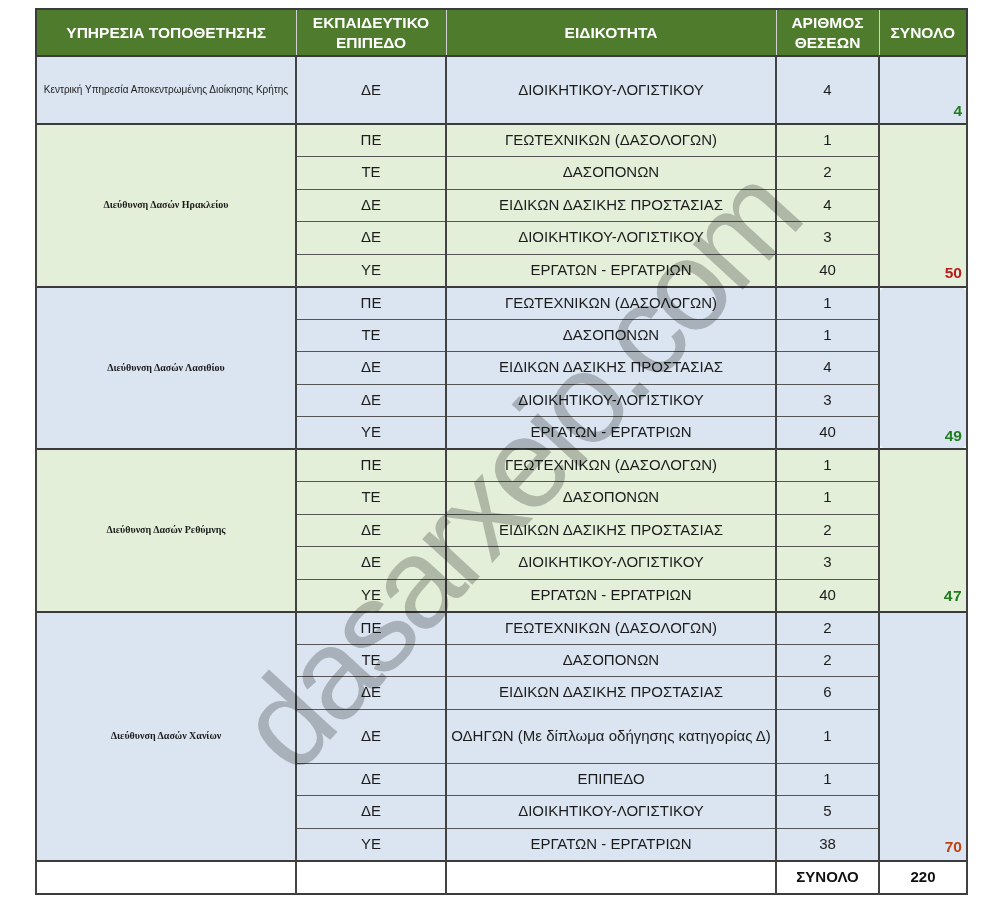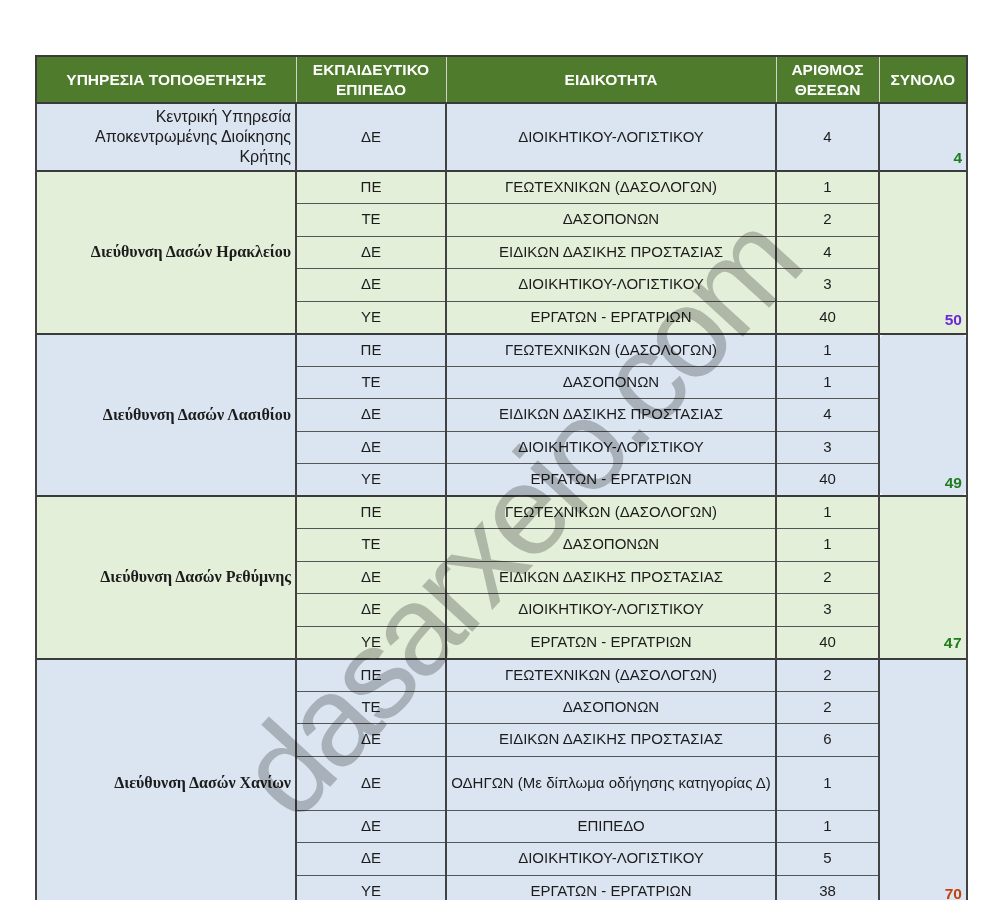--- a/index.html
+++ b/index.html
@@ -1,20 +1,20 @@
 <!DOCTYPE html>
 <html><head>
 <meta charset="utf-8">
 <style>
   html,body{margin:0;padding:0;}
   body{
     width:1000px;height:900px;position:relative;background:#ffffff;
     font-family:"Liberation Sans","DejaVu Sans",sans-serif;overflow:hidden;
   }
-  .page{position:absolute;inset:0;margin-top:47px;}
+  .page{position:absolute;inset:0;}
   table.main{
     position:absolute;left:35px;top:8px;width:931px;
     border-collapse:collapse;table-layout:fixed;
     border:2px solid #3b3b3b;
   }
   td,th{
     border-left:2px solid #424242;border-right:2px solid #424242;
     border-top:1px solid #555555;border-bottom:1px solid #555555;
     padding:1px 4px;overflow:hidden;
     font-size:15px;color:#1c1c1c;text-align:center;vertical-align:middle;
@@ -27,21 +27,21 @@
     border-left:1px solid rgba(0,0,0,0.18);border-right:1px solid rgba(0,0,0,0.18);
     border-top:none;border-bottom:2px solid #3b3b3b;
   }
   .r-header{height:47px;}
   .r-first{height:68px;}
   .r-normal{height:32.5px;}
   .r-tall{height:54px;}
   .r-footer{height:33px;}
   td.bg-blue{background:#dbe5f1;}
   td.bg-green{background:#e4efda;}
-  td.service{font-size:16px;text-align:right;}
+  td.service{font-size:10px;}
   td.service.bold{font-weight:bold;font-family:Liberation Serif, serif;}
   td.total{
     vertical-align:bottom;text-align:right;
     font-weight:bold;padding-right:4px;padding-bottom:3px;font-size:15.5px;
   }
   td.footer-label,td.footer-value{font-weight:bold;color:#111;}
   .watermark{
     position:absolute;left:517px;top:470px;
     transform:translate(-50%,-50%) rotate(-47.5deg);
     font-size:128px;letter-spacing:-6px;font-weight:normal;
@@ -77,21 +77,21 @@
           <td class="bg-blue">ΔΕ</td>
           <td class="bg-blue">ΔΙΟΙΚΗΤΙΚΟΥ-ΛΟΓΙΣΤΙΚΟΥ</td>
           <td class="bg-blue">4</td>
           <td rowspan="1" class="total bg-blue" style="color: rgb(31, 125, 31);">4</td>
         </tr>
         <tr class="r-normal group-start">
           <td rowspan="5" class="service bg-green bold">Διεύθυνση Δασών Ηρακλείου</td>
           <td class="bg-green">ΠΕ</td>
           <td class="bg-green">ΓΕΩΤΕΧΝΙΚΩΝ (ΔΑΣΟΛΟΓΩΝ)</td>
           <td class="bg-green">1</td>
-          <td rowspan="5" class="total bg-green" style="color: #6d28d9;">50</td>
+          <td rowspan="5" class="total bg-green" style="color: #b91c1c;">50</td>
         </tr>
         <tr class="r-normal">
           <td class="bg-green">ΤΕ</td>
           <td class="bg-green">ΔΑΣΟΠΟΝΩΝ</td>
           <td class="bg-green">2</td>
         </tr>
         <tr class="r-normal">
           <td class="bg-green">ΔΕ</td>
           <td class="bg-green">ΕΙΔΙΚΩΝ ΔΑΣΙΚΗΣ ΠΡΟΣΤΑΣΙΑΣ</td>
           <td class="bg-green">4</td>

